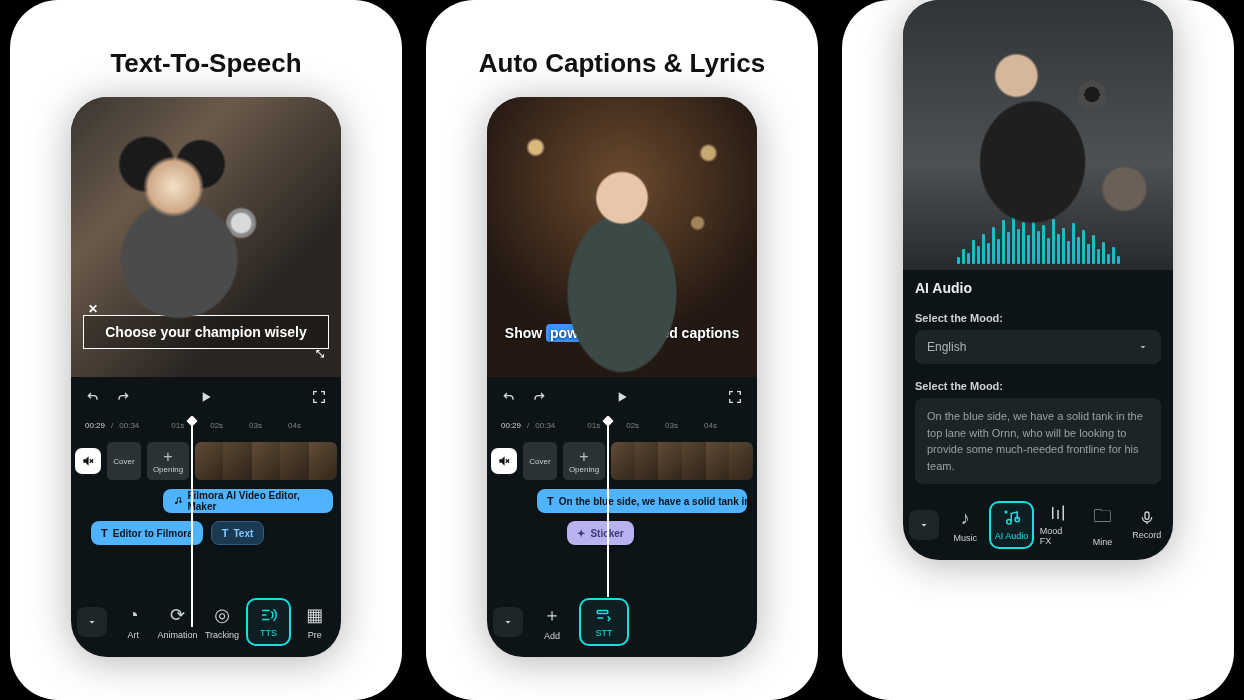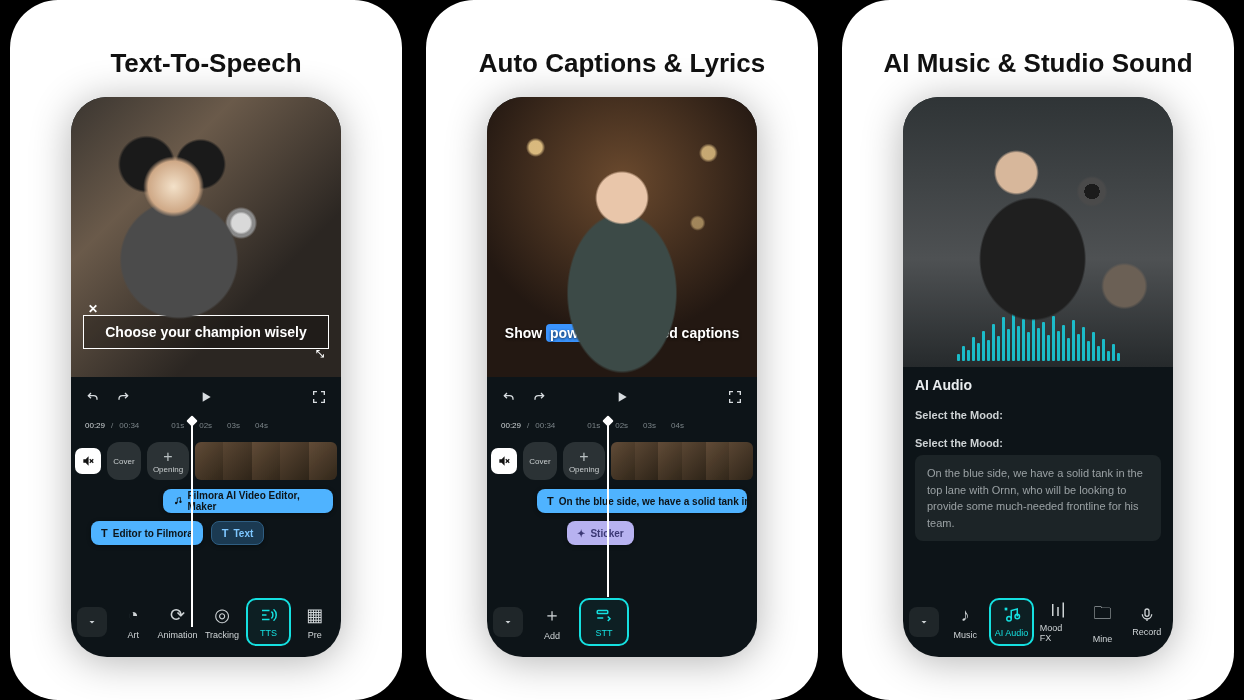--- a/index.html
+++ b/index.html
@@ -109,32 +109,32 @@
     display: flex; align-items: center; height: 40px; padding: 0 14px; gap: 14px;
     position: relative;
   }
   .spacer { flex:1; }
   .ic { color:#d7dcdf; display:inline-flex; align-items:center; justify-content:center; }
   .play { position:absolute; left:50%; transform:translateX(-50%); }
 
   
   .time-row { display:flex; align-items:center; height:16px; padding:0 14px; color:#7b8488; font-size:8px; gap:6px;}
   .time-now { color:#cfd4d6; }
-  .time-ticks { flex:1; display:flex; gap:15px; padding-left:26px; }
+  .time-ticks { flex:1; display:flex; gap:26px; padding-left:26px; }
 
   
   .timeline-wrap { position:relative; padding:6px 4px 0 4px; }
   .timeline-row { display:flex; align-items:center; gap:6px; height:44px; }
   .mute-btn {
     width:26px; height:26px; background:#fff; border-radius:7px;
     display:flex; align-items:center; justify-content:center; color:#111;
   }
   .seg {
     display:flex; flex-direction:column; align-items:center; justify-content:center;
-    border-radius:12px; height:38px; font-size:8px; color:#c9cecf;
+    border-radius:5px; height:38px; font-size:8px; color:#c9cecf;
   }
   .seg-cover { width:34px; background:#2b3235; }
   .seg-open { width:42px; background:#2b3235; }
   .seg-plus { font-size:16px; line-height:1; color:#b9c0c2; }
   .thumbs { display:flex; gap:0; flex:1; height:38px; overflow:hidden; border-radius:6px;}
   .thumb { flex:1; background:linear-gradient(135deg,#5a4633,#2e2418); }
   .thumb:nth-child(odd){ filter:brightness(1.08);}
   .playhead {
     position:absolute; top:-12px; bottom:-82px; width:2px; background:#fff; left:120px;
   }
@@ -444,21 +444,20 @@
             </svg>
         </span>
         <span>STT</span>
       </div>
       <div style="flex:3"></div>
     </div>
   </div>
 </div>
 
 <div class="panel panel-c">
-  <div class="panel-title">AI Music &amp; Studio Sound</div>
   <div class="phone">
     <div class="hero hero-c">
       <div class="waveform">
         <span style="height:14%"></span>
           <span style="height:30%"></span>
           <span style="height:22%"></span>
           <span style="height:48%"></span>
           <span style="height:36%"></span>
           <span style="height:60%"></span>
           <span style="height:42%"></span>
@@ -487,20 +486,28 @@
           <span style="height:44%"></span>
           <span style="height:20%"></span>
           <span style="height:34%"></span>
           <span style="height:16%"></span>
       </div>
     </div>
 
     <div class="ai-block">
       <div class="ai-title">AI Audio</div>
       <div class="ai-label">Select the Mood:</div>
+      <div class="ai-select">
+        <span>English</span>
+        <span>
+            <svg width="12" height="12" viewBox="0 0 24 24" fill="currentColor">
+              <path d="M7 10l5 5 5-5z"></path>
+            </svg>
+          </span>
+      </div>
       <div class="ai-label">Select the Mood:</div>
       <div class="ai-textarea">
         <span>On the blue side, we have a solid tank in the top lane with Ornn, who will be looking to provide some much-needed frontline for his team.</span>
       </div>
     </div>
 
     <div class="toolbar">
       <div class="tool-drop">
           <svg width="12" height="12" viewBox="0 0 24 24" fill="currentColor">
             <path d="M7 10l5 5 5-5z"></path>

